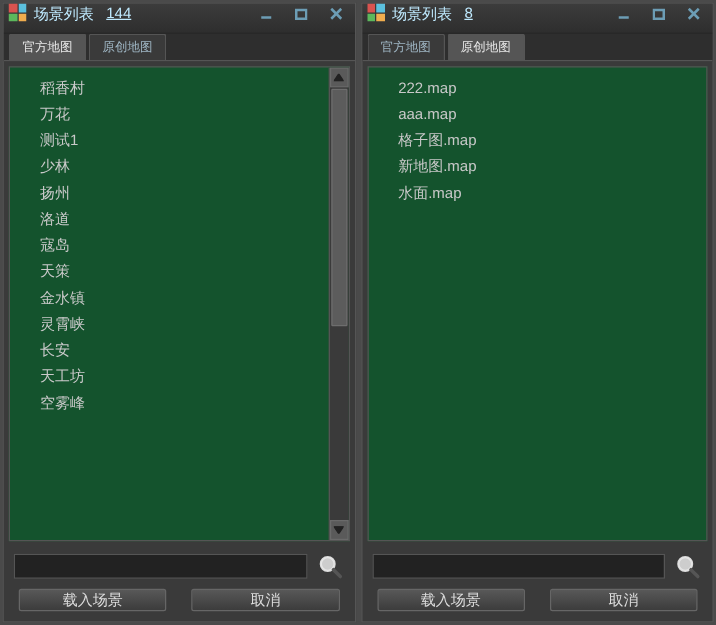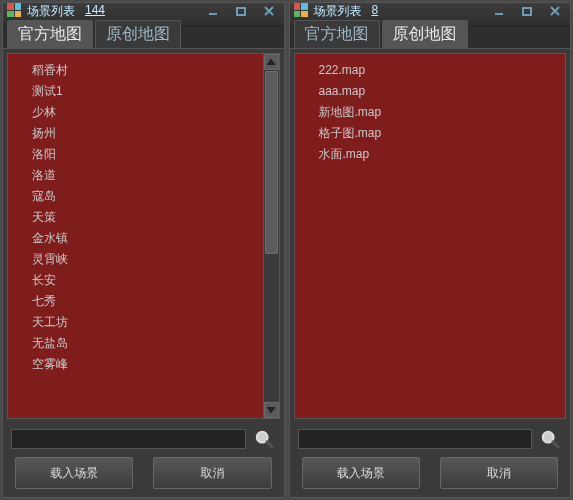--- a/index.html
+++ b/index.html
@@ -61,31 +61,31 @@
     gap:2px;
     align-items:flex-end;
   }
   .tab {
     padding:3px 10px 3px;
     background:#3a3a3a;
     border:1px solid #555;
     border-bottom:none;
     color:#9fb6c4;
     cursor:pointer;
-    font-size:16px;
+    font-size:10px;
     border-radius:2px 2px 0 0;
   }
   .tab.active {
     background:#555;
     color:#e8e8e8;
   }
   .listwrap {
     flex:1;
     margin:4px;
-    background:#7f1d1d;
+    background:#14532d;
     border:1px solid #555;
     position:relative;
     display:flex;
     overflow:hidden;
     justify-content:space-between;
   }
   .list {
     flex:1;
     overflow:hidden;
     padding:6px 0 6px 24px;
@@ -139,21 +139,21 @@
     cursor:pointer;
   }
   .searchicon svg{width:22px;height:22px;}
   .btnrow {
     display:flex;
     gap:20px;
     padding:4px 12px 8px;
   }
   .btn {
     flex:1;
-    height:32px;
+    height:18px;
     background:linear-gradient(#585858,#3c3c3c);
     border:1px solid #666;
     border-radius:2px;
     color:#ddd;
     font-size:12px;
     display:flex;align-items:center;justify-content:center;
     cursor:pointer;
   }
 </style>
 </head>
@@ -187,33 +187,31 @@
         </svg>
       </div>
   </div>
   <div class="tabs">
     <div class="tab active">官方地图</div>
     <div class="tab">原创地图</div>
   </div>
   <div class="listwrap">
     <div class="list" id="left-list">
         <div class="list-item">稻香村</div>
+        <div class="list-item">万花</div>
         <div class="list-item">测试1</div>
         <div class="list-item">少林</div>
         <div class="list-item">扬州</div>
-        <div class="list-item">洛阳</div>
         <div class="list-item">洛道</div>
         <div class="list-item">寇岛</div>
         <div class="list-item">天策</div>
         <div class="list-item">金水镇</div>
         <div class="list-item">灵霄峡</div>
         <div class="list-item">长安</div>
-        <div class="list-item">七秀</div>
         <div class="list-item">天工坊</div>
-        <div class="list-item">无盐岛</div>
         <div class="list-item">空雾峰</div>
       </div>
     <div class="scrollbar">
       <div class="sb-btn">
           <svg width="8" height="6">
             <polygon points="4,0 8,6 0,6"></polygon>
           </svg>
         </div>
       <div class="sb-track">
           <div class="sb-thumb"></div>
@@ -270,22 +268,22 @@
       </div>
   </div>
   <div class="tabs">
     <div class="tab">官方地图</div>
     <div class="tab active">原创地图</div>
   </div>
   <div class="listwrap">
     <div class="list" id="right-list">
         <div class="list-item">222.map</div>
         <div class="list-item">aaa.map</div>
+        <div class="list-item">格子图.map</div>
         <div class="list-item">新地图.map</div>
-        <div class="list-item">格子图.map</div>
         <div class="list-item">水面.map</div>
       </div>
   </div>
   <div class="searchrow">
     <input class="searchbox" placeholder="" style="">
     <div class="searchicon">
       <svg viewBox="0 0 24 24">
           <circle cx="10" cy="10" r="6" fill="none" stroke="#ddd" stroke-width="2"></circle>
           <circle cx="10" cy="10" r="6" fill="#e8e8e8" opacity="0.85"></circle>
           <line x1="15" y1="15" x2="21" y2="21" stroke="#555" stroke-width="3" stroke-linecap="round"></line>

